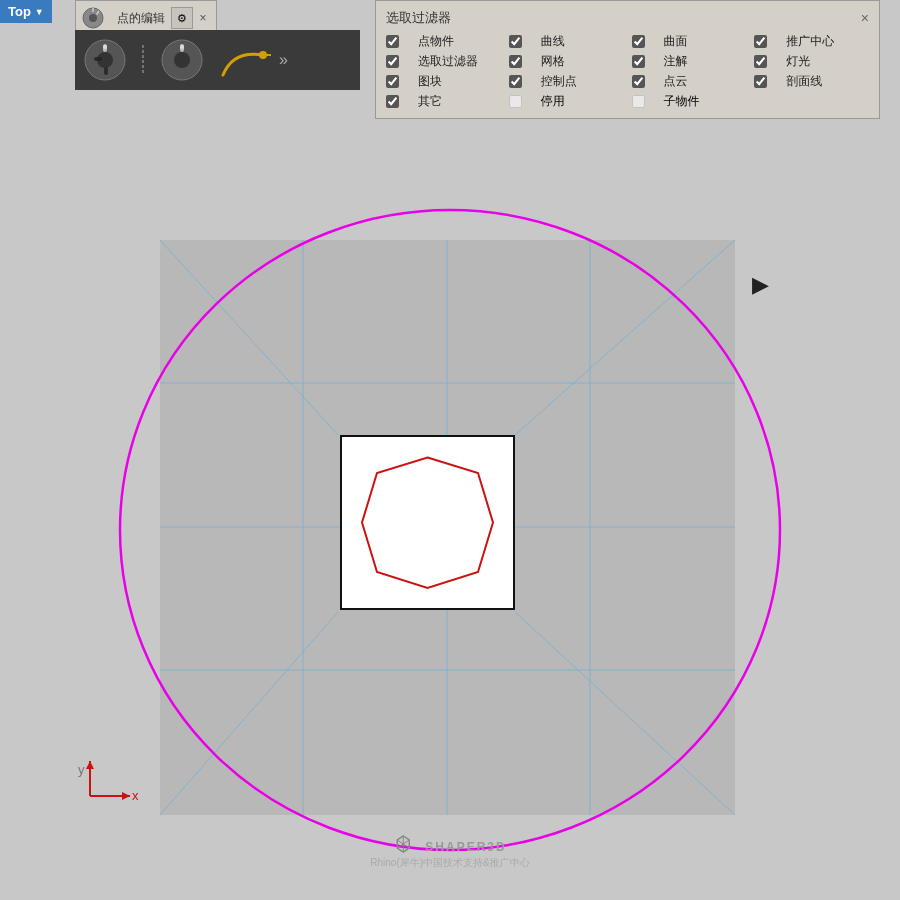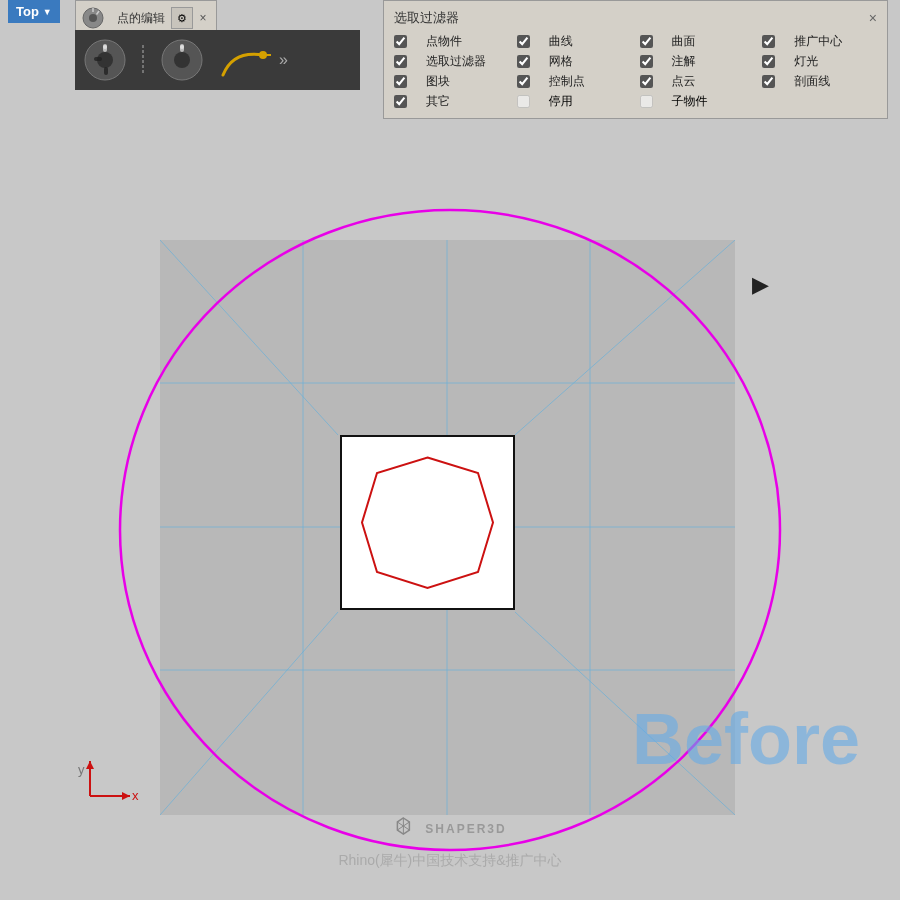--- a/index.html
+++ b/index.html
@@ -8,21 +8,21 @@
       height: 900px;
       background: #c8c8c8;
       font-family: 'Microsoft YaHei', SimHei, sans-serif;
       overflow: hidden;
       position: relative;
     }
 
     
     #top-label {
       position: absolute;
-      top: 0; left: 8px;
+      top: 0; left: 0;
       background: #3a7abf;
       color: white;
       font-size: 13px;
       font-weight: bold;
       padding: 4px 8px;
       display: flex;
       align-items: center;
       gap: 4px;
       z-index: 100;
     }
@@ -75,21 +75,21 @@
       display: flex;
       align-items: center;
       padding: 5px;
       gap: 6px;
       z-index: 100;
     }
 
     
     #selection-filter {
       position: absolute;
-      top: 0; left: 383px;
+      top: 0; left: 375px;
       width: 505px;
       background: #d4d0c8;
       border: 1px solid #999;
       padding: 8px 10px;
       z-index: 100;
     }
     #selection-filter .filter-title {
       font-size: 13px;
       color: #333;
       margin-bottom: 6px;
@@ -277,33 +277,32 @@
       <line x1="20" y1="40" x2="60" y2="40" stroke="#cc1111" stroke-width="2"></line>
       <polygon points="60,40 52,36 52,44" fill="#cc1111"></polygon>
       <text x="62" y="44" font-size="13" fill="#cc1111" font-family="Arial">x</text>
 
       <line x1="20" y1="40" x2="20" y2="5" stroke="#cc1111" stroke-width="2"></line>
       <polygon points="20,5 16,13 24,13" fill="#cc1111"></polygon>
       <text x="8" y="18" font-size="13" fill="#777" font-family="Arial">y</text>
     </svg>
   </div>
 
-  <div id="before-text">Before</div>
 
   <div id="watermark">
     <div style="display:flex;align-items:flex-end;justify-content:center;gap:12px;">
       <svg width="20" height="20" viewBox="0 0 20 20" xmlns="http://www.w3.org/2000/svg">
         <polygon points="10,2 16,6 16,14 10,18 4,14 4,6" fill="none" stroke="#888" stroke-width="1.5"></polygon>
         <line x1="10" y1="2" x2="10" y2="18" stroke="#888" stroke-width="1"></line>
         <line x1="4" y1="6" x2="16" y2="14" stroke="#888" stroke-width="1"></line>
         <line x1="16" y1="6" x2="4" y2="14" stroke="#888" stroke-width="1"></line>
       </svg>
       <span style="font-size:12px;color:#999;font-weight:bold;letter-spacing:2px;">SHAPER3D</span>
     </div>
-    <div style="font-size:14px;color:#aaa;margin-top:16px;">Rhino(犀牛)中国技术支持&amp;推广中心</div>
+    <div style="font-size:10px;color:#aaa;margin-top:2px;">Rhino(犀牛)中国技术支持&amp;推广中心</div>
   </div>
 
 </div>
 
 <div id="top-label">
   <span>Top</span>
   <span style="font-size:9px;">▼</span>
 </div>
 
 <div id="point-edit-toolbar">

